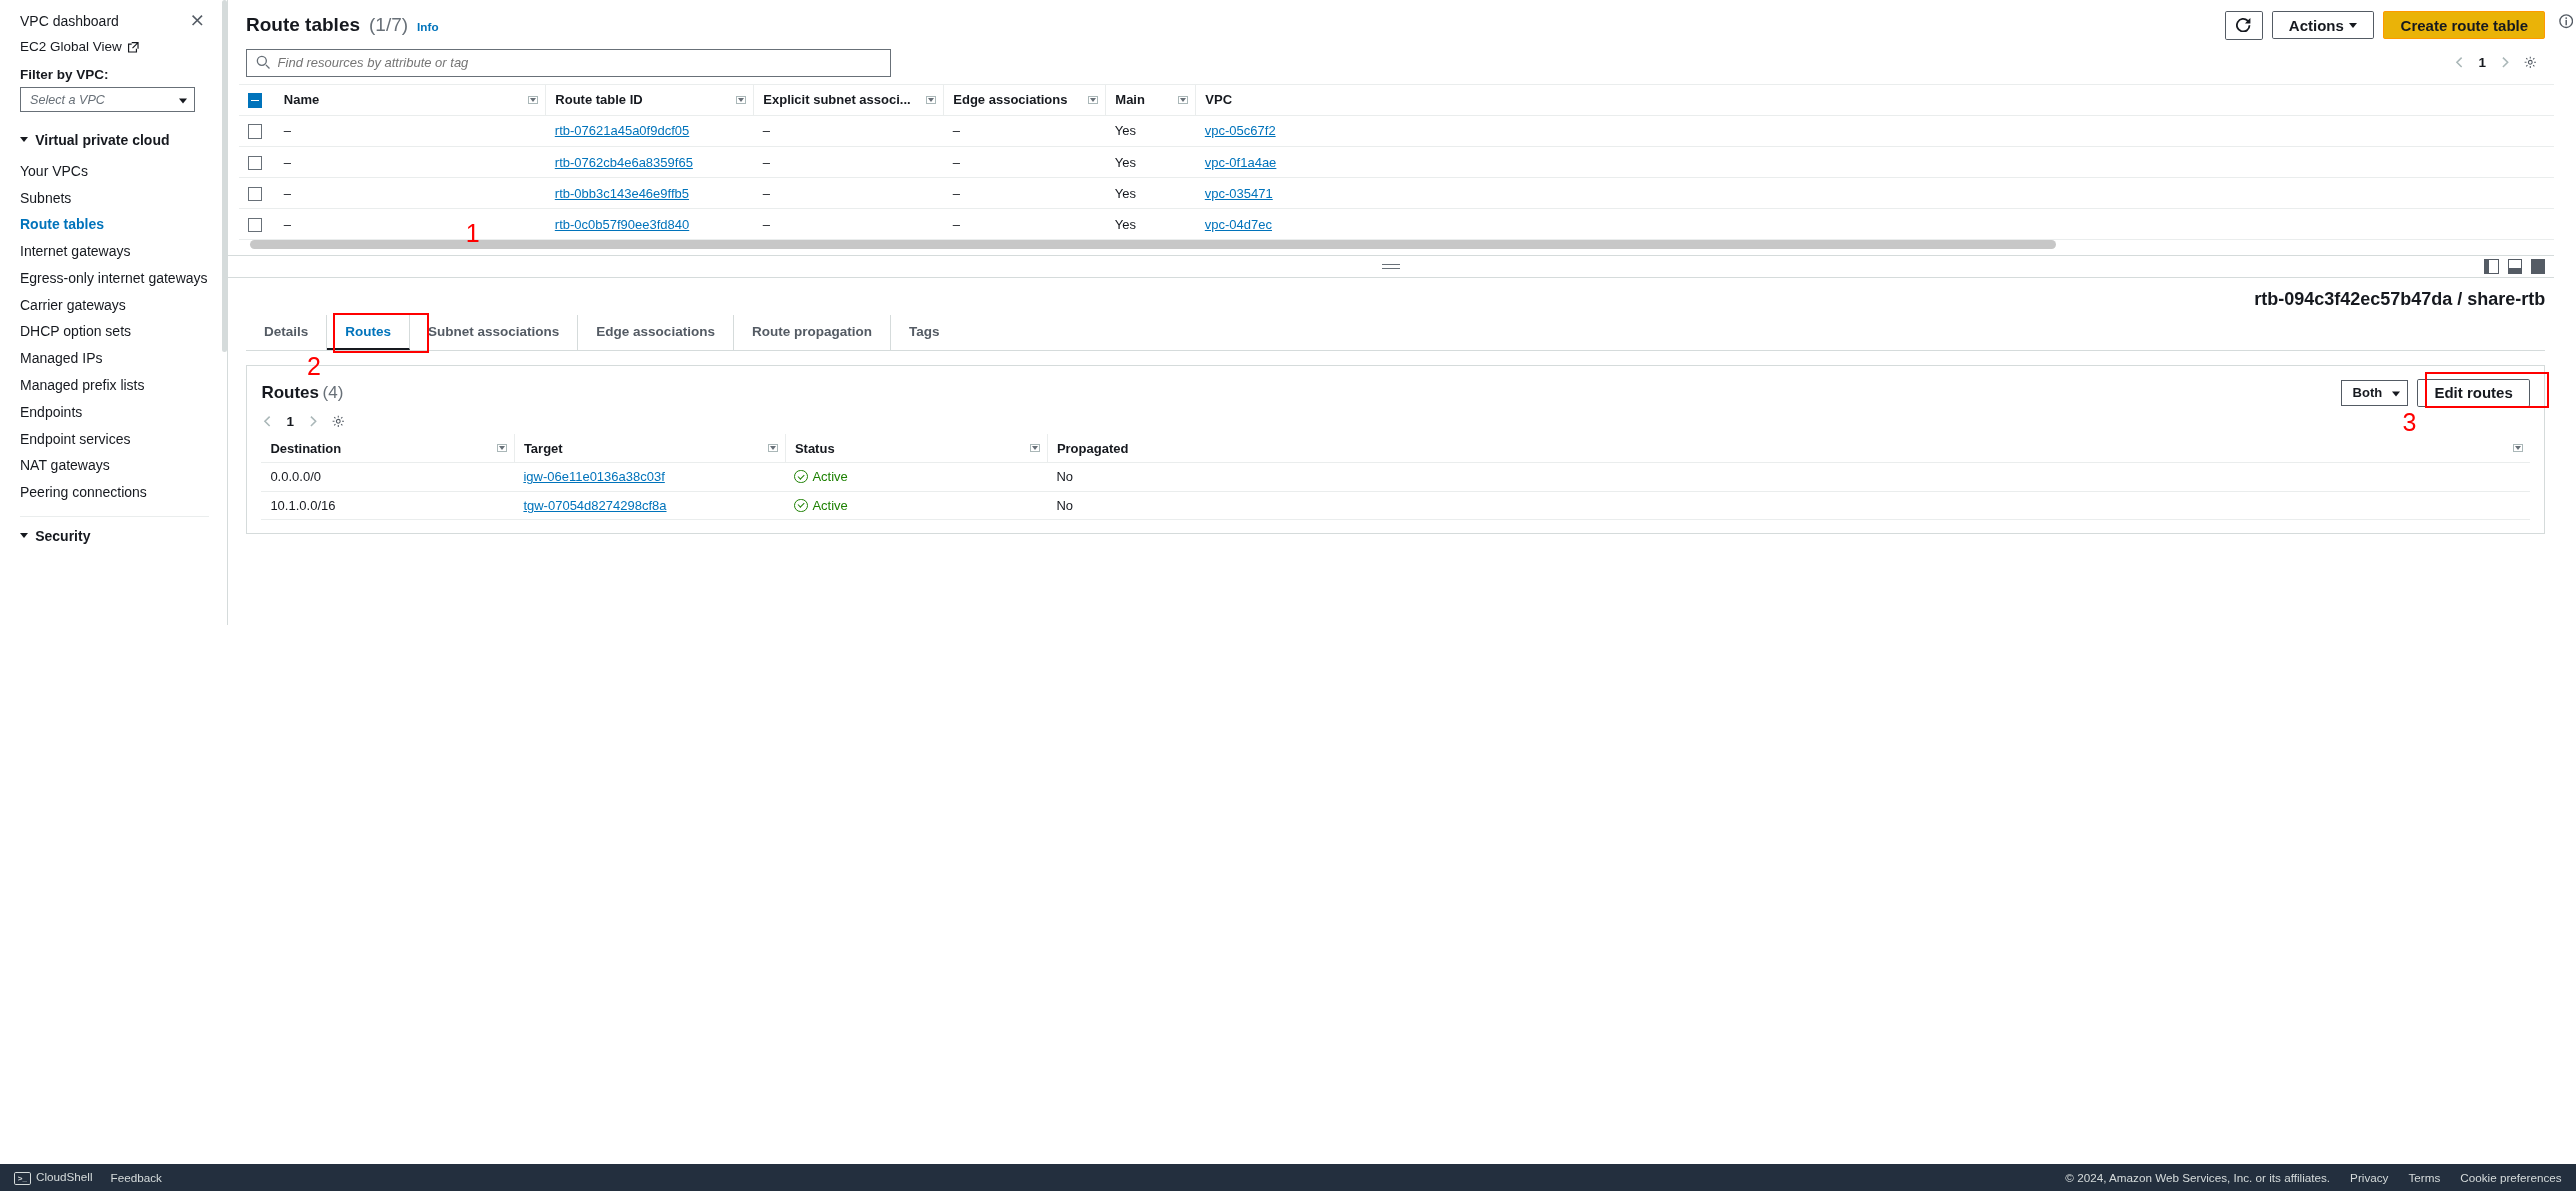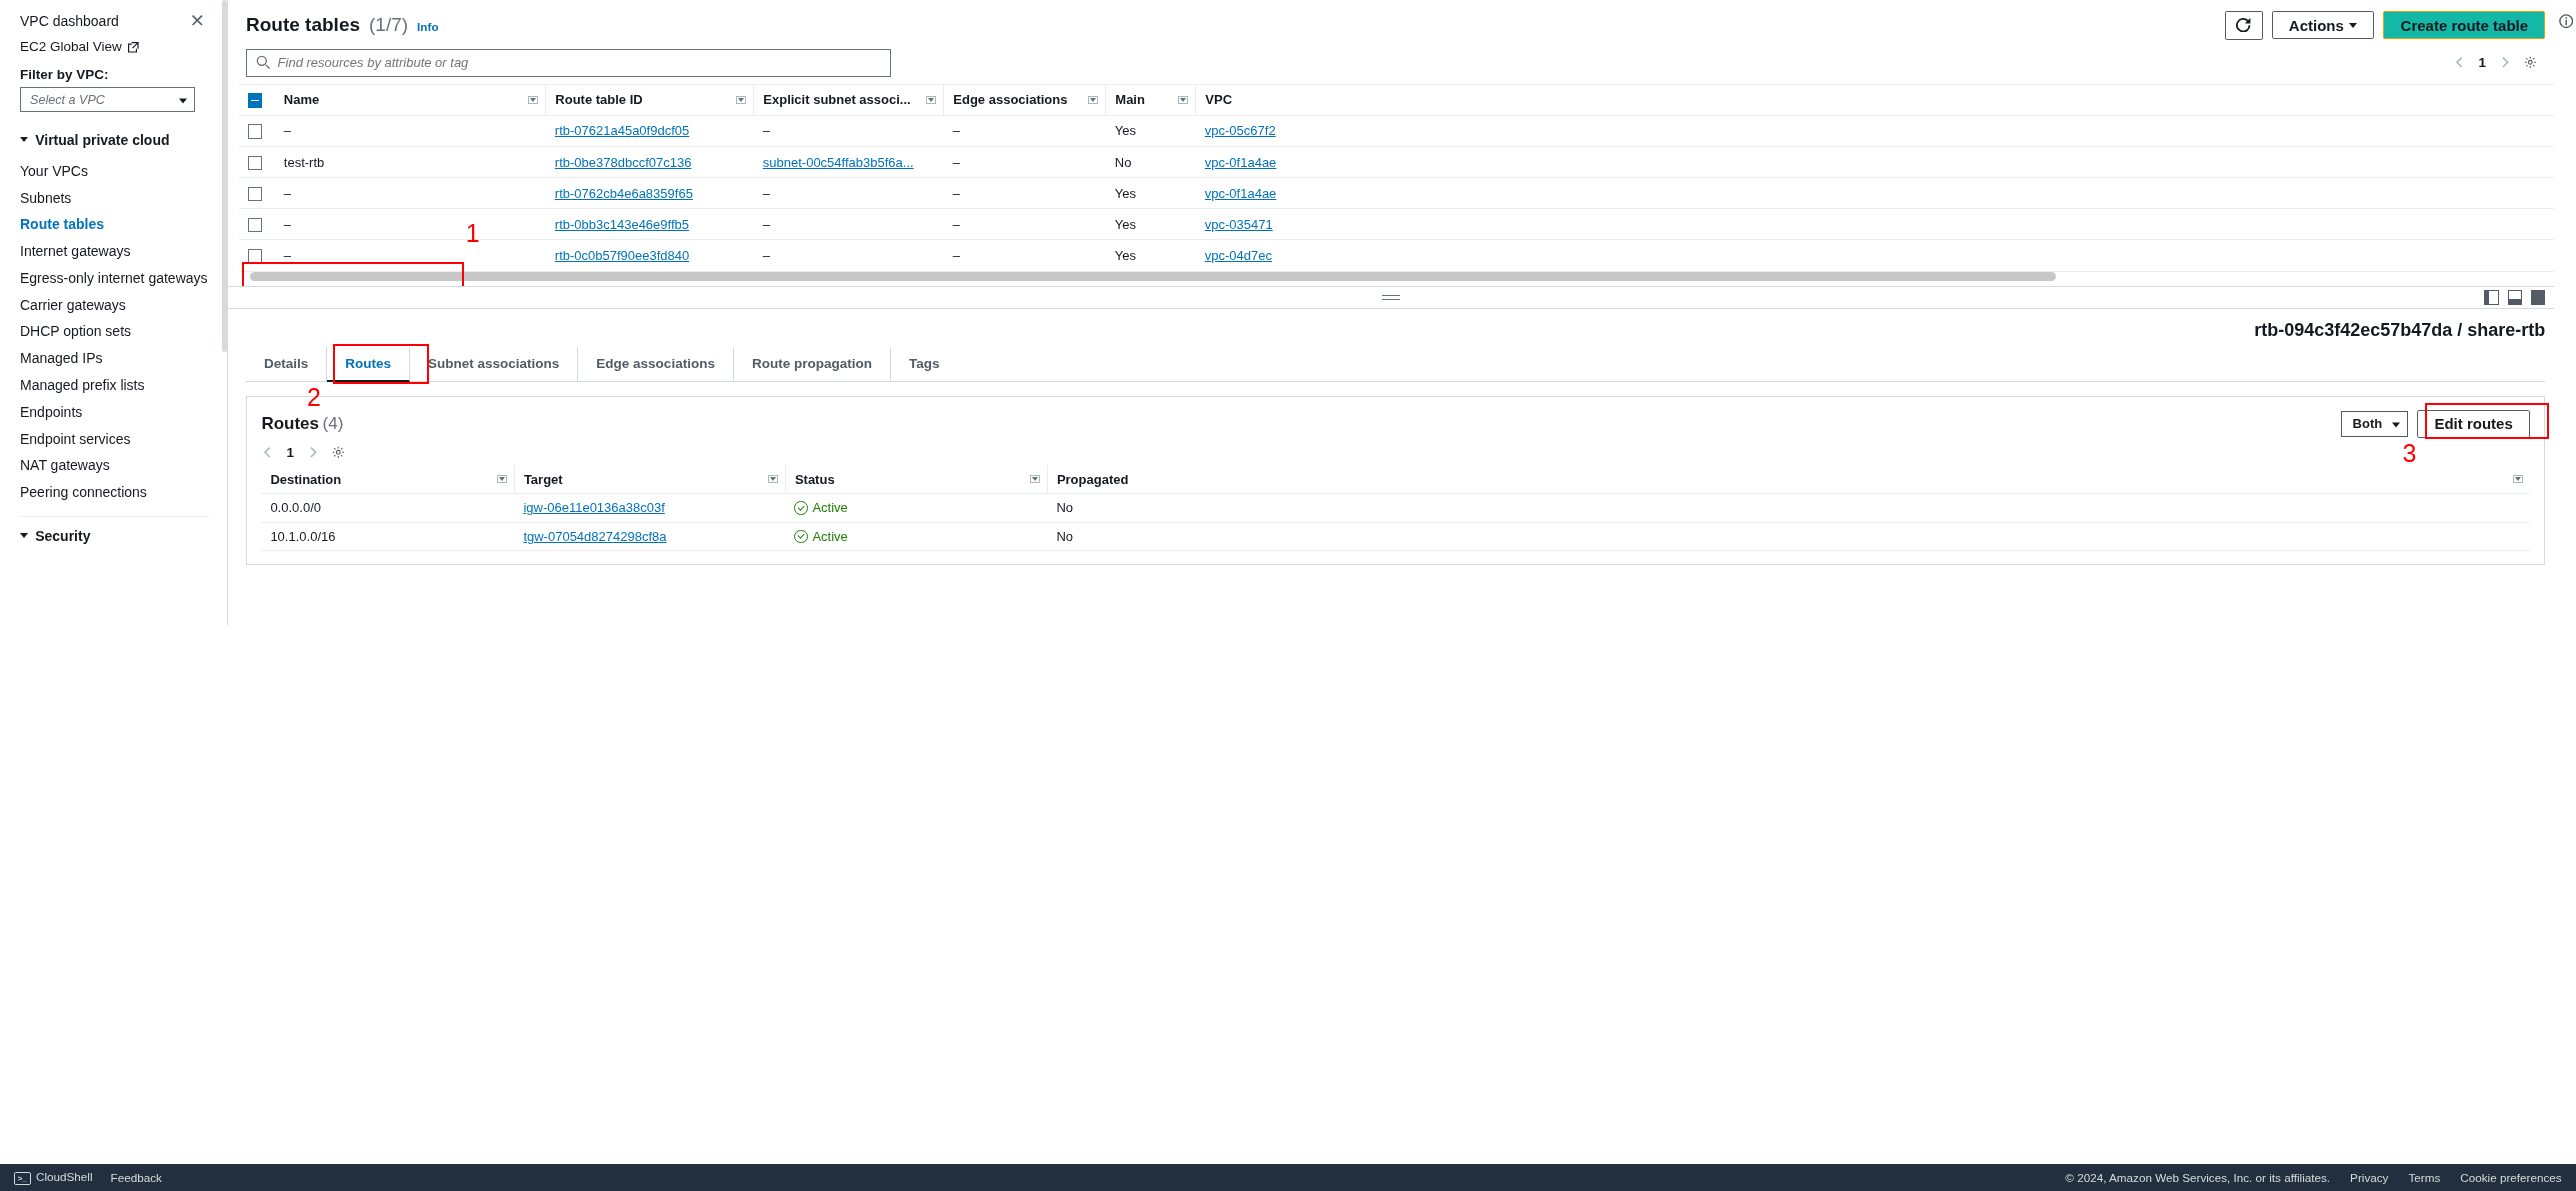--- a/index.html
+++ b/index.html
@@ -76,21 +76,21 @@
   
   .main { flex:1; display:flex; flex-direction:column; overflow:hidden; position:relative; padding-right:21.7px;}
   .page-header { display:flex; justify-content:space-between; align-items:center; padding: 10.8px 9px 9px 18px;}
   .page-title-wrap { display:flex; align-items:baseline; gap:9px;}
   .page-title { font-size:19px; font-weight:700;}
   .page-count { font-size:19px; font-weight:400; color:#687078;}
   .info-link { color:#0073bb; font-size:11.7px; font-weight:700; cursor:pointer;}
   .header-actions { display:flex; gap:9px; align-items:center;}
   .btn { border:0.9px solid #545b64; background:#fff; padding: 4.5px 16.2px; font-size:15px; font-weight:700; cursor:pointer; border-radius:1.8px; display:flex; align-items:center; gap:5.4px;}
   .btn.icononly{ padding:6.3px 10.8px;}
-  .btn.primary { background:#14b8a6; border-color:#ff9900; color:#16191f;}
+  .btn.primary { background:#eab308; border-color:#ff9900; color:#16191f;}
   .btn .dropdown-caret{ width:0;height:0; border-left:4.5px solid transparent; border-right:4.5px solid transparent; border-top:5.4px solid #16191f;}
   .refresh-icon { width:14.4px; height:14.4px;}
 
   .search-row { padding: 0 18px 7.2px 18px; display:flex; justify-content:space-between; align-items:center; gap:12.6px;}
   .search-box { flex:0 0 645px; border:0.9px solid #687078; display:flex; align-items:center; padding: 5.4px 9px;}
   .search-box input { border:none; outline:none; flex:1; font-size:13px; font-style:italic; color:#687078;}
   .search-icon { width:14.4px; height:14.4px; color:#687078; margin-right:7.2px; flex-shrink:0;}
   .pager { display:flex; align-items:center; gap:12.6px; color:#687078;}
   .pager .num { color:#16191f; font-weight:700; font-size:13.5px;}
   .pager svg{ width:12.6px;height:12.6px;}
@@ -272,29 +272,20 @@
         </thead>
         <tbody id="top-tbody">
             <tr>
     <td><span class="cb "></span></td>
     <td>–</td>
     <td><a>rtb-07621a45a0f9dcf05</a></td>
     <td>–</td>
     <td>–</td>
     <td>Yes</td>
     <td><a>vpc-05c67f2</a></td>
-            </tr>
-            <tr>
-    <td><span class="cb "></span></td>
-    <td>test-rtb</td>
-    <td><a>rtb-0be378dbccf07c136</a></td>
-    <td><a>subnet-00c54ffab3b5f6a...</a></td>
-    <td>–</td>
-    <td>No</td>
-    <td><a>vpc-0f1a4ae</a></td>
             </tr>
             <tr>
     <td><span class="cb "></span></td>
     <td>–</td>
     <td><a>rtb-0762cb4e6a8359f65</a></td>
     <td>–</td>
     <td>–</td>
     <td>Yes</td>
     <td><a>vpc-0f1a4ae</a></td>
             </tr>

